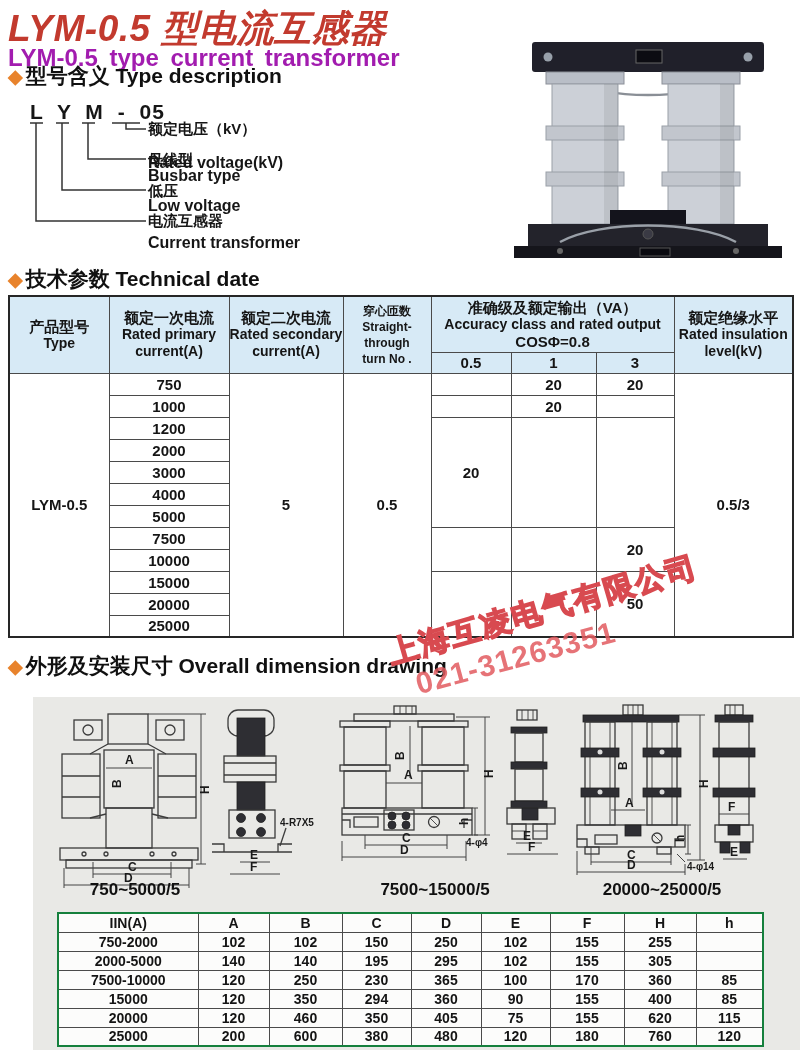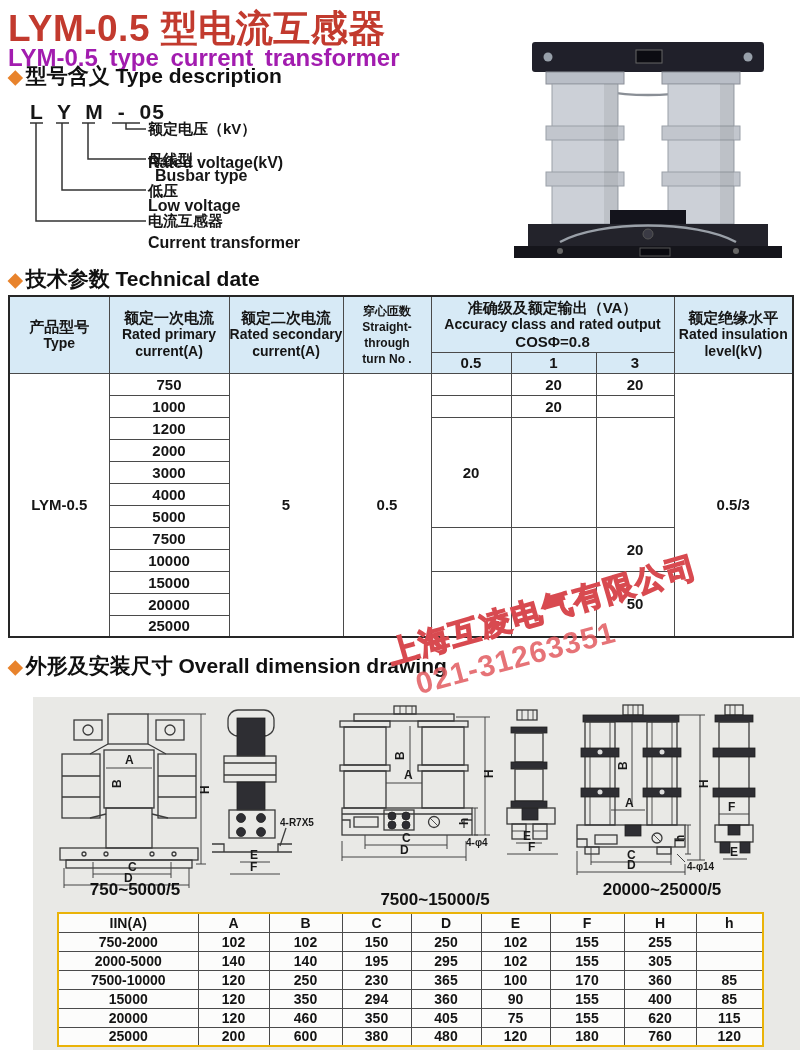--- a/index.html
+++ b/index.html
@@ -2,41 +2,41 @@
 <html><head>
 <meta charset="utf-8">
 <style>
   * { margin:0; padding:0; box-sizing:border-box; }
   body { background:#888; font-family:"Liberation Sans", sans-serif; }
   #page { position:relative; width:800px; height:1050px; background:#ffffff; overflow:hidden;
           font-family:"Liberation Sans", sans-serif; color:#161616; }
 
   .abs { position:absolute; }
 
-  .title-cn { left:8px; top:4px; font-size:37px; font-weight:800; color:#c23a2e; letter-spacing:0.5px; white-space:nowrap; }
+  .title-cn { left:8px; top:4px; font-size:37px; font-weight:800; color:#c23a2e; letter-spacing:0.5px; white-space:nowrap;font-style:italic; }
   .title-en { left:8px; top:44px; font-size:24px; font-weight:700; color:#a21caf; word-spacing:5px; white-space:nowrap; }
 
   .sec { left:8px; font-size:21px; font-weight:800; color:#101010; white-space:nowrap;text-align:right; }
   .sec .dia { color:#e8832c; font-size:19px; margin-right:3px; }
 
   .code { left:30px; top:100px; font-size:21px; font-weight:800; word-spacing:7px; letter-spacing:1px; }
 
   .tc-cn { font-size:15px; font-weight:700; white-space:nowrap; }
   .tc-en { font-size:16px; font-weight:700; white-space:nowrap; }
 
   table { border-collapse:collapse; table-layout:fixed; background:#fff; }
   table.tech { left:8px; top:295px; width:784px; border:2px solid #262626; }
   table.tech th, table.tech td { border:1px solid #4a4a4a; text-align:center; vertical-align:middle;
        font-weight:700; padding:0; color:#151515; }
   table.tech thead th { background:#d7eaf6; font-size:15px; line-height:17px; }
   table.tech thead .h-en { font-size:14px; }
   table.tech thead .h-sm { font-size:12px; line-height:16px; }
   table.tech tbody td { font-size:15px; height:22px;margin-left:44px; }
 
-  table.dims { left:57px; top:912px; width:705px; border:2px solid #eab308; }
+  table.dims { left:57px; top:912px; width:705px; border:2px solid #15803d; }
   table.dims td { border:1px solid #4a4a4a; text-align:center; vertical-align:middle;
        font-weight:700; font-size:14px; height:19px; background:#fcfcfb; color:#141414; }
 
   .panel { left:33px; top:697px; width:767px; height:353px; background:#e9e9e6; }
 
   .dlabel { top:880px; text-align:center; font-size:17px; font-weight:800; color:#111; }
 
   .wm-co { left:383px; top:590px; font-size:30px; font-weight:800; letter-spacing:2px; white-space:nowrap;
            transform:rotate(-16deg); color:rgba(250,205,205,0.32); -webkit-text-stroke:1.6px #d84a50; z-index:20; }
   .wm-ph { left:413px; top:641px; font-size:30px; font-weight:800; letter-spacing:1px; white-space:nowrap;
@@ -100,21 +100,21 @@
         <line x1="84" y1="2" x2="112" y2="2"></line>
       <polyline points="8,2 8,100 118,100"></polyline>
       <polyline points="34,2 34,69 118,69"></polyline>
       <polyline points="60,2 60,38 118,38"></polyline>
       <polyline points="98,2 98,8 118,8"></polyline>
     </g>
   </svg>
   <div class="abs tc-cn" style="left:148px; top:120px;">额定电压（kV）</div>
   <div class="abs tc-en" style="left:148px; top:154px;">Rated voltage(kV)</div>
   <div class="abs tc-cn" style="left:148px; top:151px;">母线型</div>
-  <div class="abs tc-en" style="left:148px; top:167px;margin-left:7px;">Busbar type</div>
+  <div class="abs tc-en" style="left:148px; top:167px;">Busbar type</div>
   <div class="abs tc-cn" style="left:148px; top:182px;">低压</div>
   <div class="abs tc-en" style="left:148px; top:197px;">Low voltage</div>
   <div class="abs tc-cn" style="left:148px; top:212px;">电流互感器</div>
   <div class="abs tc-en" style="left:148px; top:234px;">Current transformer</div>
 
   <div class="abs sec" style="top:265px">
     <span class="dia">◆</span><span>技术参数 Technical date</span>
   </div>
 
   <table class="abs tech">
@@ -435,21 +435,21 @@
     <text x="143" y="86" class="dt" transform="rotate(-90 143 86)">H</text>
     <text x="119" y="140" class="dt" transform="rotate(-90 119 140)">h</text>
     <text x="62" y="157" class="dt">C</text>
     <text x="62" y="167" class="dt">D</text>
     <text x="163" y="109" class="dt">F</text>
     <text x="165" y="154" class="dt">E</text>
     <text x="122" y="168" class="dt2">4-φ14</text>
   </svg>
 
   <div class="abs dlabel" style="left:55px;  width:160px;">750~5000/5</div>
-  <div class="abs dlabel" style="left:335px; width:200px;margin-top:10px;">7500~15000/5</div>
+  <div class="abs dlabel" style="left:335px; width:200px;">7500~15000/5</div>
   <div class="abs dlabel" style="left:562px; width:200px;">20000~25000/5</div>
 
   <table class="abs dims">
     <colgroup>
       <col style="width:140px">
         <col style="width:71px">
         <col style="width:73px">
         <col style="width:69px">
       <col style="width:70px">
         <col style="width:69px">

